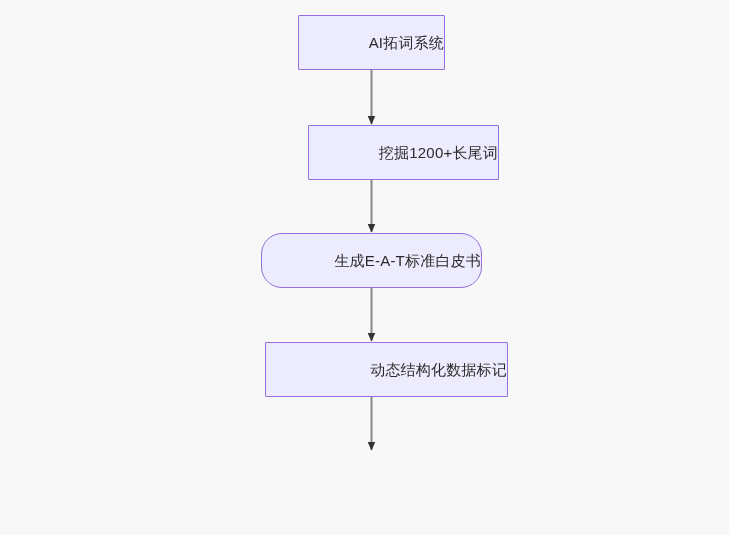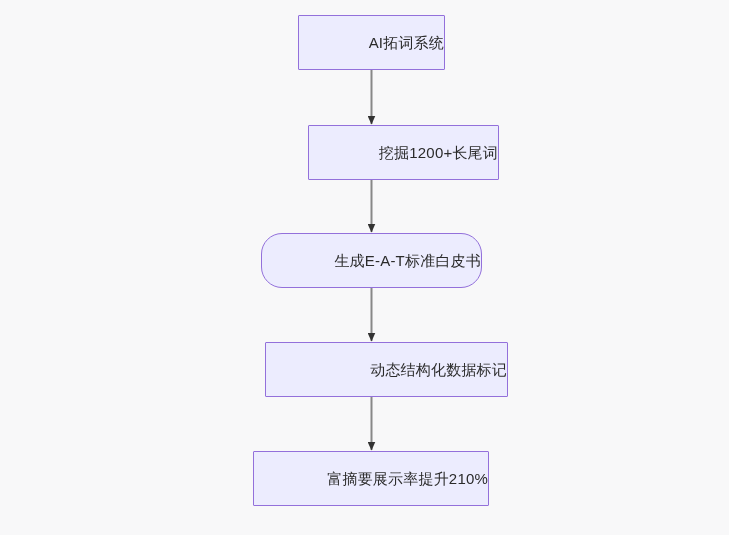--- a/index.html
+++ b/index.html
@@ -82,17 +82,14 @@
   </div>
 
   <div class="node node-2">
     <span class="node-label">生成E-A-T标准白皮书</span>
   </div>
 
   <div class="node node-3">
     <span class="node-label">动态结构化数据标记</span>
   </div>
 
-  <div class="node node-4">
-    <span class="node-label">富摘要展示率提升210%</span>
-  </div>
 
 </div>
 
 </body></html>

